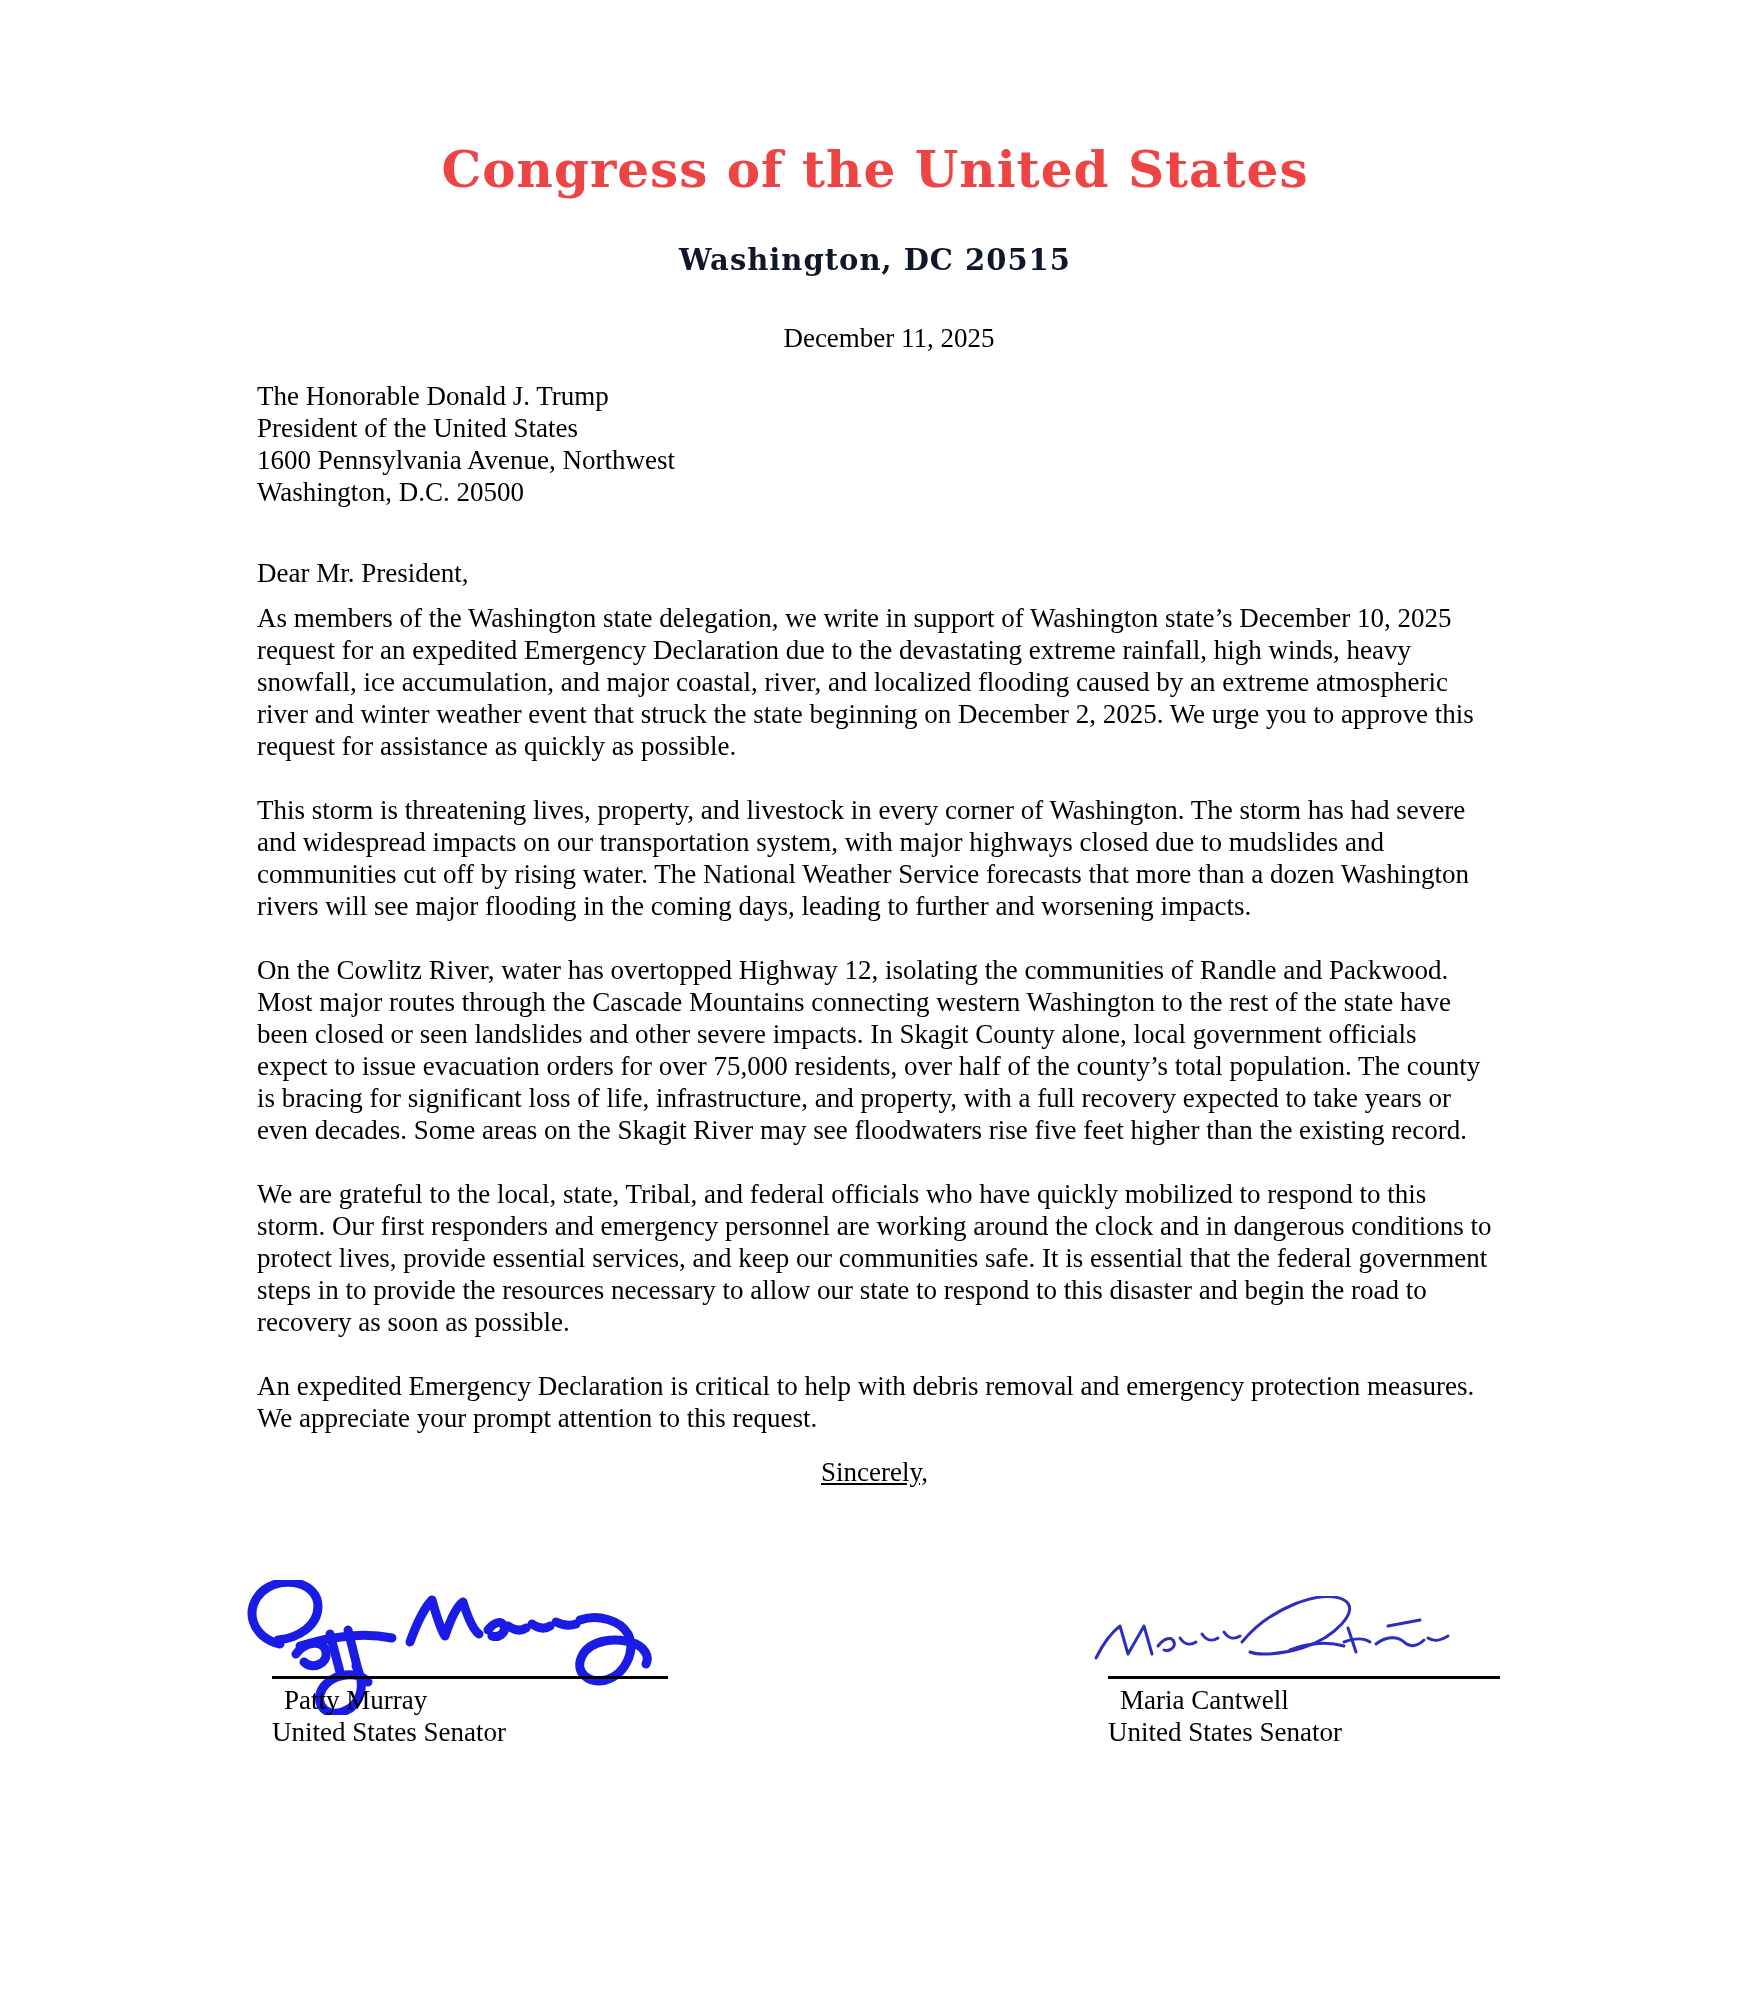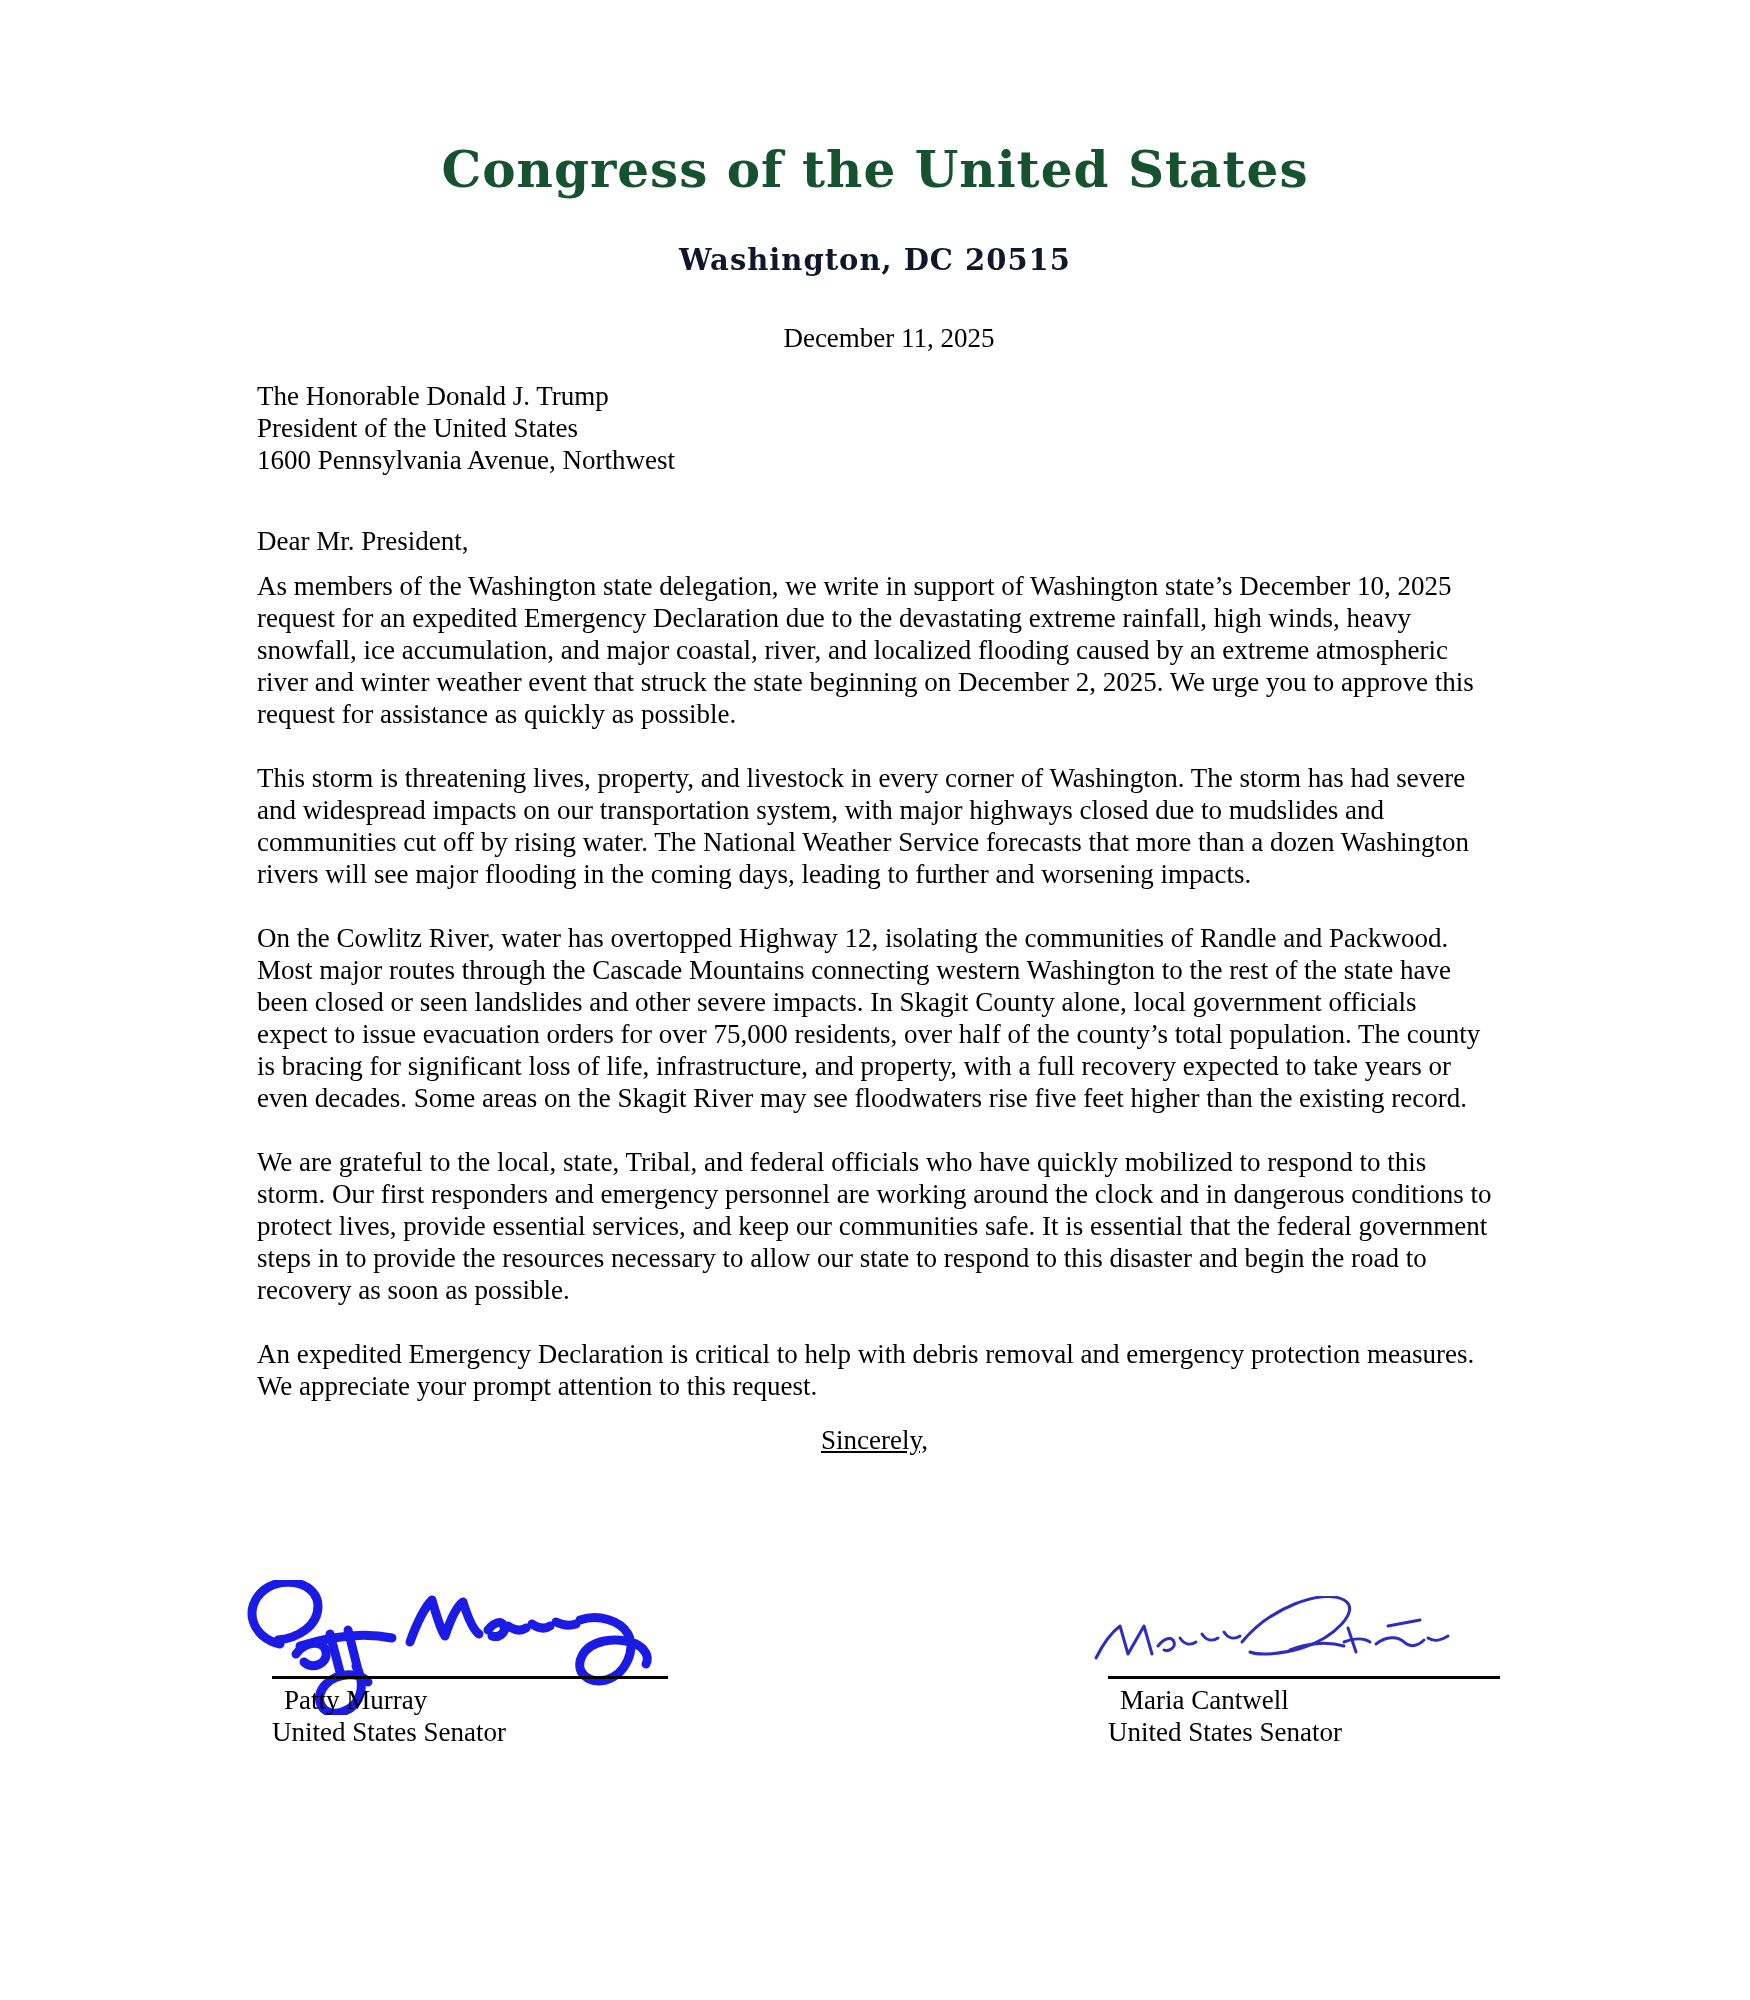--- a/index.html
+++ b/index.html
@@ -11,21 +11,21 @@
     font-family: "Liberation Serif", serif;
     color: #000000;
     overflow: hidden;
   }
   .letterhead { margin-top: 140px; text-align: center; }
   .lh-title {
     font-family: "DejaVu Serif", serif;
     font-weight: 700;
     font-size: 50px;
     line-height: 60px;
-    color: #14532d;
+    color: #ef4444;
     letter-spacing: 1px;
     margin: 0;
   }
   .lh-subtitle {
     font-family: "DejaVu Serif", serif;
     font-weight: 700;
     font-size: 29px;
     line-height: 36px;
     color: #0f172a;
     letter-spacing: 1px;
@@ -73,20 +73,21 @@
     <div class="lh-subtitle">Washington, DC 20515</div>
   </div>
 
   <div class="date-line">December 11, 2025</div>
 
   <div class="content">
     <div class="recipient">
       <div>The Honorable Donald J. Trump</div>
       <div>President of the United States</div>
       <div>1600 Pennsylvania Avenue, Northwest</div>
+      <div>Washington, D.C. 20500</div>
     </div>
 
     <div class="salutation">Dear Mr. President,</div>
 
     <p>As members of the Washington state delegation, we write in support of Washington state’s December 10, 2025 request for an expedited Emergency Declaration due to the devastating extreme rainfall, high winds, heavy snowfall, ice accumulation, and major coastal, river, and localized flooding caused by an extreme atmospheric river and winter weather event that struck the state beginning on December 2, 2025. We urge you to approve this request for assistance as quickly as possible.</p>
     <p>This storm is threatening lives, property, and livestock in every corner of Washington. The storm has had severe and widespread impacts on our transportation system, with major highways closed due to mudslides and communities cut off by rising water. The National Weather Service forecasts that more than a dozen Washington rivers will see major flooding in the coming days, leading to further and worsening impacts.</p>
     <p>On the Cowlitz River, water has overtopped Highway 12, isolating the communities of Randle and Packwood. Most major routes through the Cascade Mountains connecting western Washington to the rest of the state have been closed or seen landslides and other severe impacts. In Skagit County alone, local government officials expect to issue evacuation orders for over 75,000 residents, over half of the county’s total population. The county is bracing for significant loss of life, infrastructure, and property, with a full recovery expected to take years or even decades. Some areas on the Skagit River may see floodwaters rise five feet higher than the existing record.</p>
     <p>We are grateful to the local, state, Tribal, and federal officials who have quickly mobilized to respond to this storm. Our first responders and emergency personnel are working around the clock and in dangerous conditions to protect lives, provide essential services, and keep our communities safe. It is essential that the federal government steps in to provide the resources necessary to allow our state to respond to this disaster and begin the road to recovery as soon as possible.</p>
     <p>An expedited Emergency Declaration is critical to help with debris removal and emergency protection measures. We appreciate your prompt attention to this request.</p>
 

